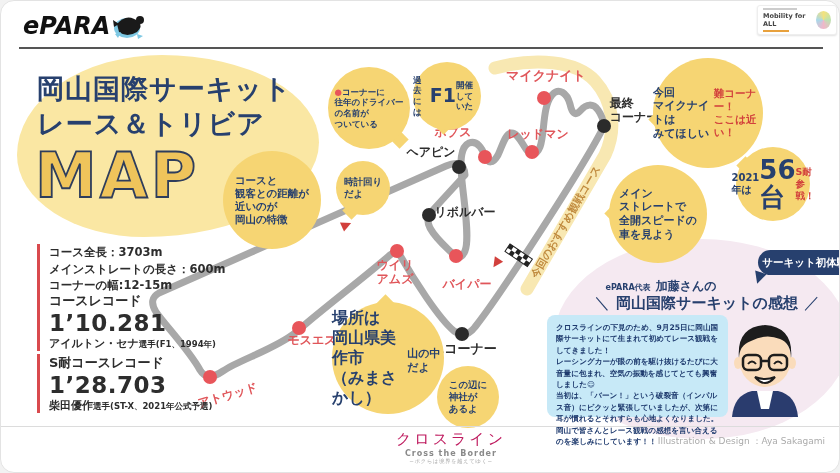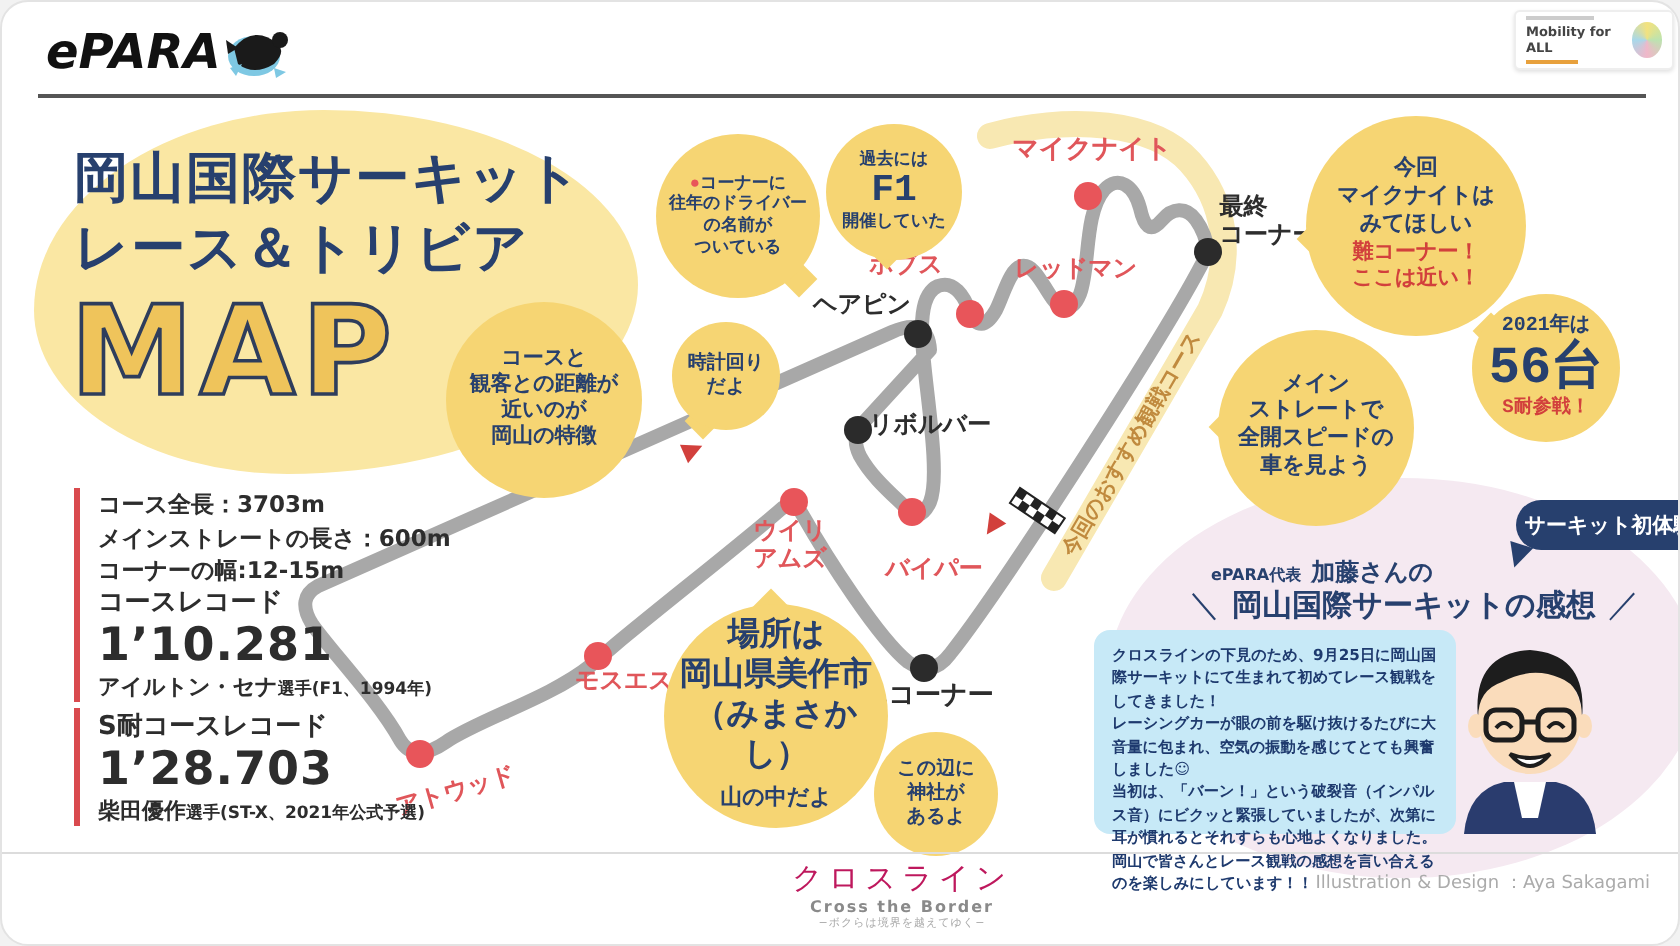--- a/index.html
+++ b/index.html
@@ -11,22 +11,22 @@
   }
   .page{position:relative;width:840px;height:473px;background:#fff;
     border:1px solid #E3E3E3;border-radius:14px;overflow:hidden;margin:0 auto;
     font-family:"DejaVu Sans","Liberation Sans",sans-serif;}
   .abs{position:absolute;}
   .pre{white-space:pre-line;}
   .blob{position:absolute;background:var(--blob);
     border-radius:48% 52% 58% 42% / 55% 48% 52% 45%;}
   .pinkblob{position:absolute;background:var(--pink);border-radius:50%;}
   .bubble{position:absolute;background:var(--bub);border-radius:50%;
-    display:flex;flex-direction:column;align-items:center;justify-content:center;
-    text-align:center;color:var(--navy);font-weight:bold;line-height:1.25;font-family:Liberation Mono, monospace;}
+    display:flex;flex-direction:row;align-items:center;justify-content:center;
+    color:var(--navy);font-weight:bold;line-height:1.25;}
   .tail{position:absolute;width:13px;height:13px;background:var(--bub);
     transform:rotate(45deg);}
   .corner{position:absolute;font-weight:800;font-size:12px;line-height:1.15;
     text-align:center;transform:translate(-50%,-50%);}
   .c-red{color:var(--red);}
   .c-blk{color:var(--ink);}
   .rec{position:absolute;border-left:3px solid var(--red-bar);padding-left:9px;color:var(--ink);}
   .rec .lbl{font-size:13px;font-weight:800;}
   .rec .time{font-size:23px;font-weight:800;letter-spacing:.5px;line-height:1.15;}
   .rec .who{font-size:11px;font-weight:700;}

